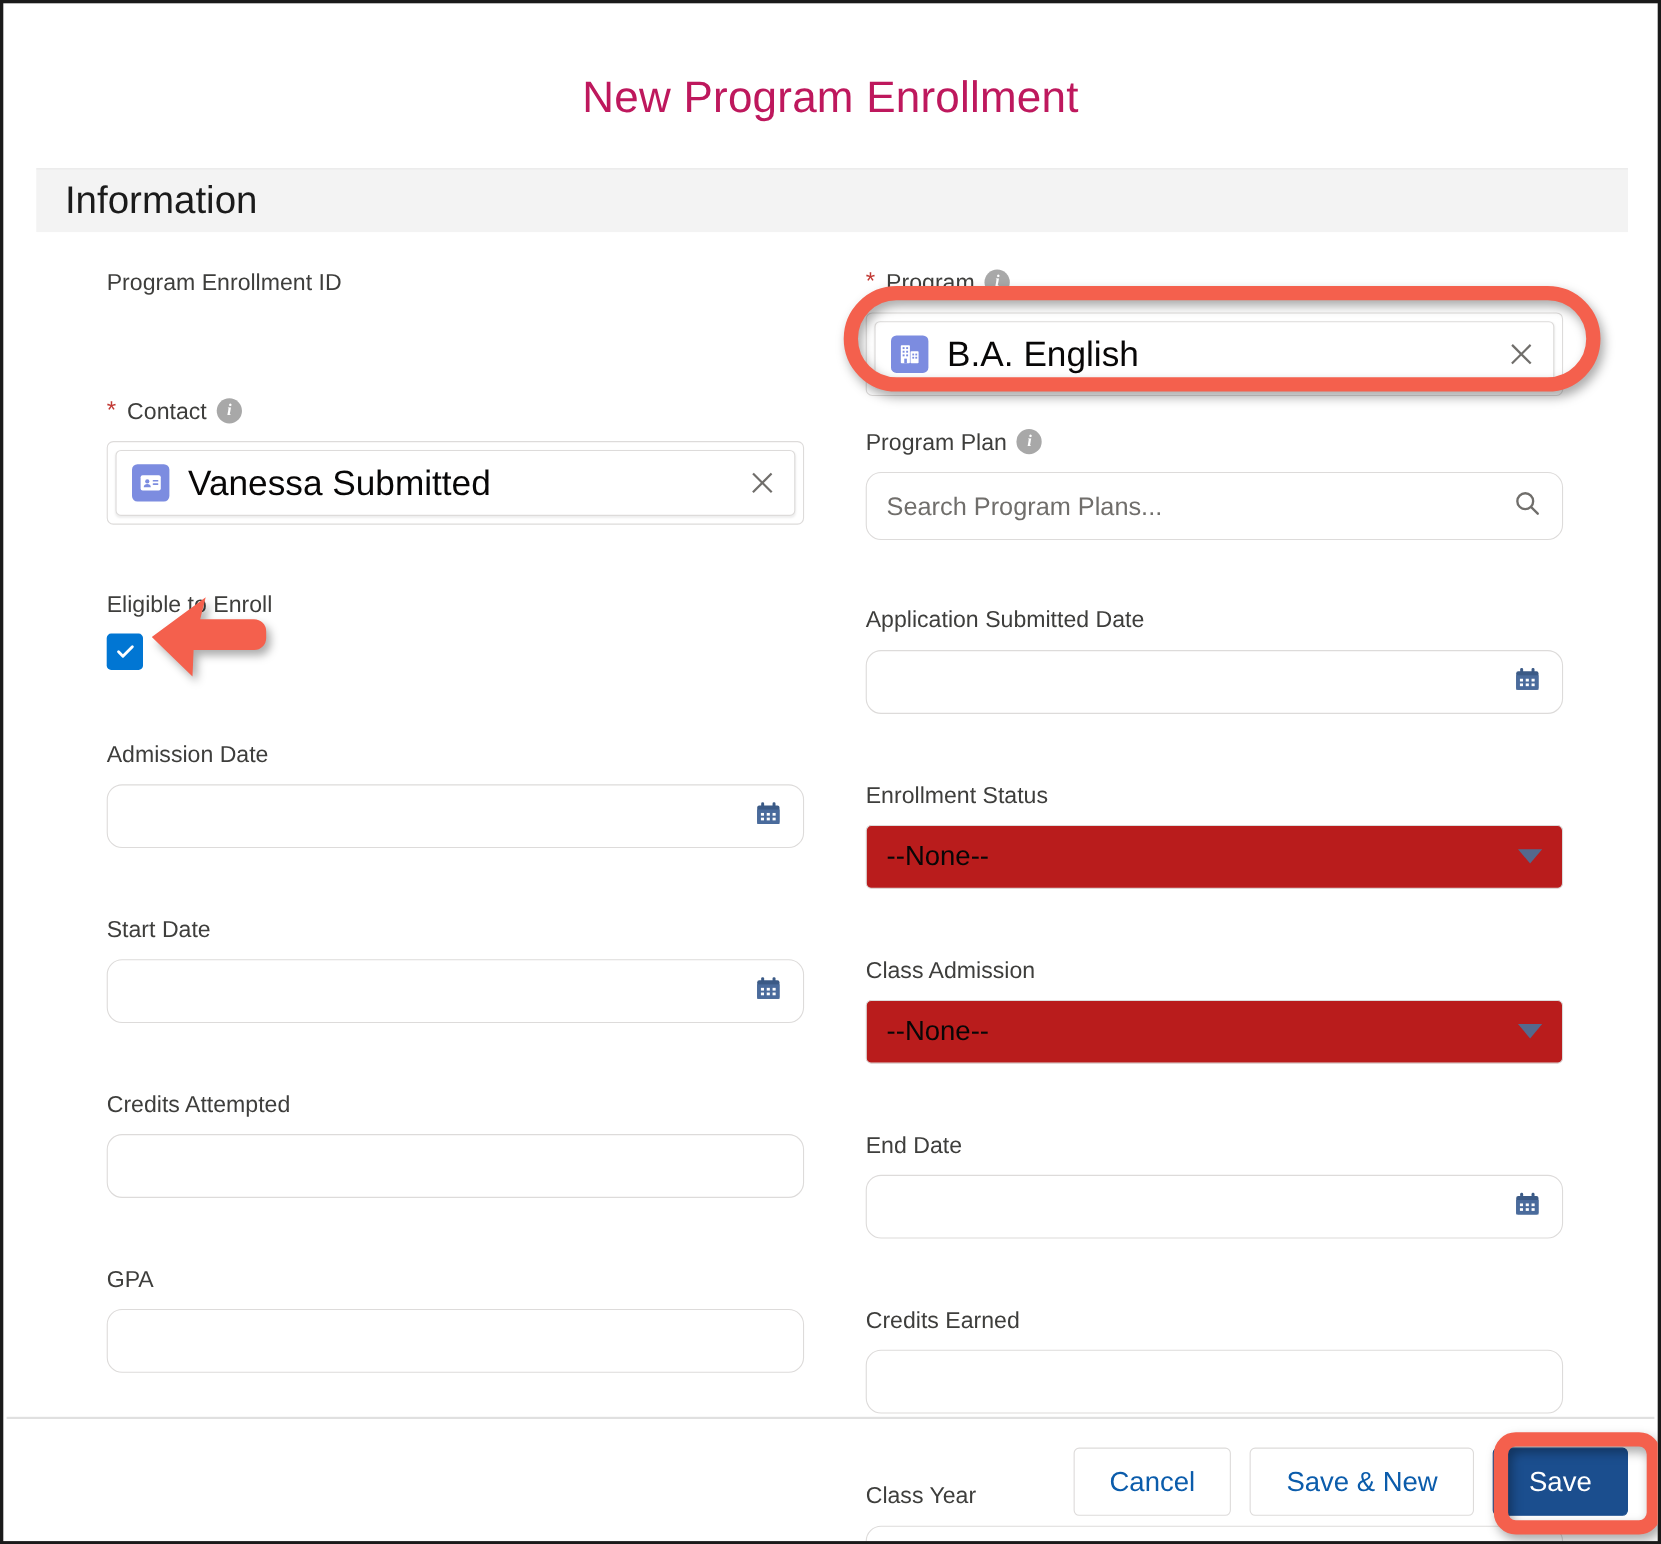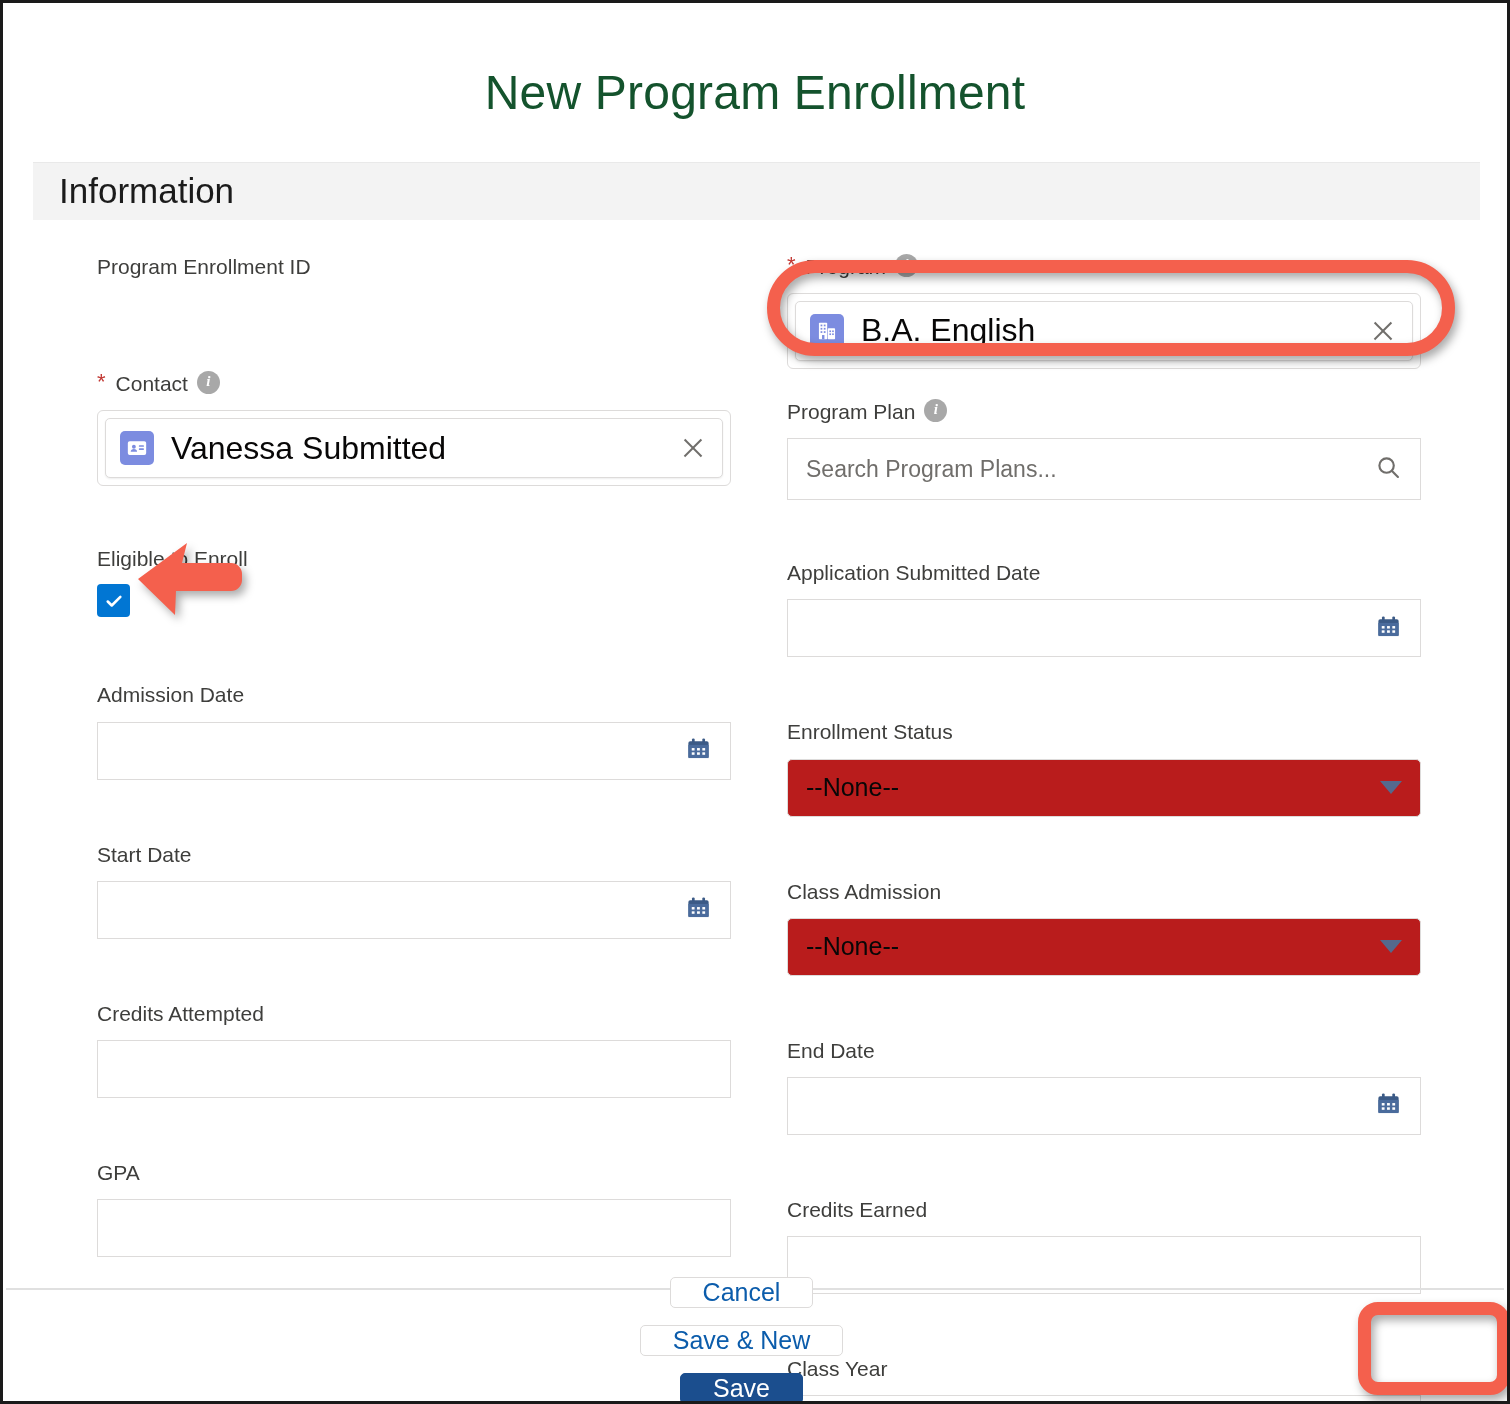--- a/index.html
+++ b/index.html
@@ -16,23 +16,23 @@
     width: 1510px;
     height: 1404px;
     background: #ffffff;
     border: 3px solid #1a1a1a;
     overflow: hidden;
   }
 
   
   .modal-title {
     text-align: center;
-    font-size: 48px;
+    font-size: 40px;
     font-weight: 300;
-    color: #14532d;
+    color: #be185d;
     letter-spacing: 0.2px;
     padding-top: 64px;
     padding-bottom: 0;
     line-height: 1.1;
   }
 
   
   .section-header {
     margin: 42px 27px 0 30px;
     height: 58px;
@@ -89,21 +89,21 @@
     line-height: 1;
     padding-bottom: 1px;
   }
 
   
   .input-box {
     margin-top: 14px;
     height: 58px;
     background: #ffffff;
     border: 1px solid #dddbda;
-    border-radius: 0;
+    border-radius: 14px;
     display: flex;
     align-items: center;
     padding: 0 18px;
     position: relative;
   }
   .input-value {
     font-size: 23px;
     color: #080707;
     flex: 1;
   }
@@ -208,21 +208,20 @@
   .footer {
     position: absolute;
     left: 0; right: 0;
     top: 1287px;
     height: 114px;
     display: flex;
     align-items: center;
     justify-content: flex-end;
     padding-right: 27px;
     gap: 17px;
-    flex-direction: column;
   }
   .btn {
     height: 62px;
     border-radius: 5px;
     font-size: 25px;
     display: flex;
     align-items: center;
     justify-content: center;
     cursor: pointer;
     padding: 0 32px;

